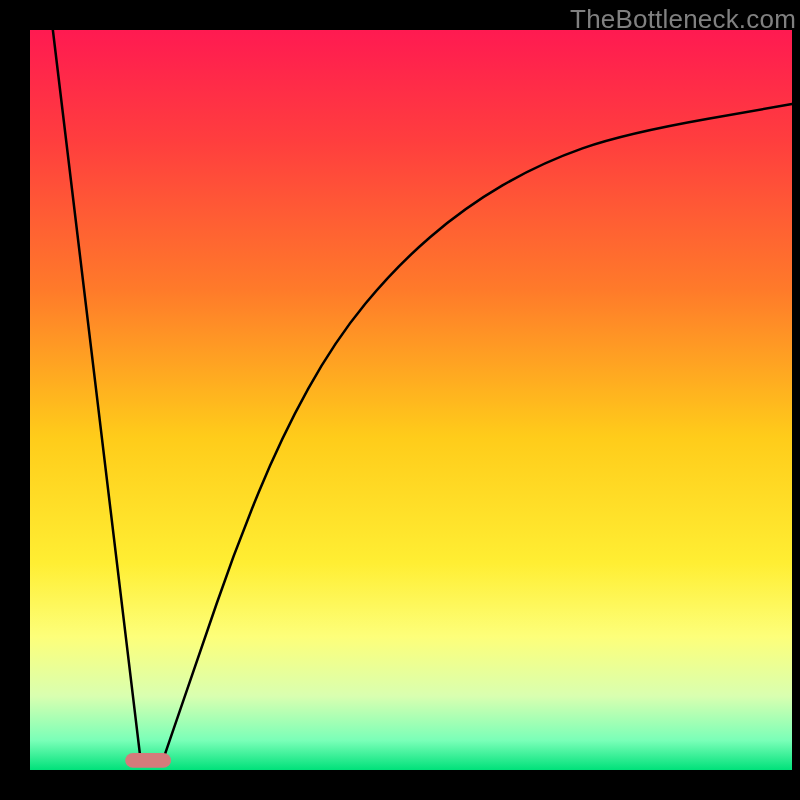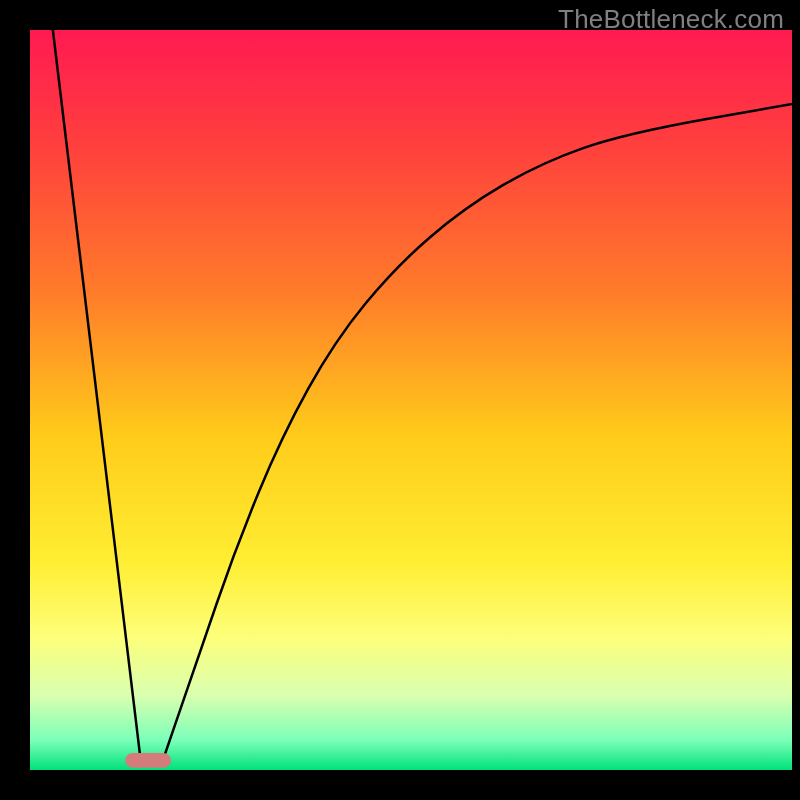--- a/index.html
+++ b/index.html
@@ -12,21 +12,21 @@
     font-family: Arial, Helvetica, sans-serif;
   }
   .chart-wrap {
     position: relative;
     width: 800px;
     height: 800px;
   }
   .watermark {
     position: absolute;
     top: 4px;
-    right: 16px;
+    right: 4px;
     color: #808080;
     font-size: 26px;
     font-weight: 400;
     letter-spacing: 0.2px;
     font-family: Arial, Helvetica, sans-serif;
   }
   svg {
     display: block;
   }
 </style>

